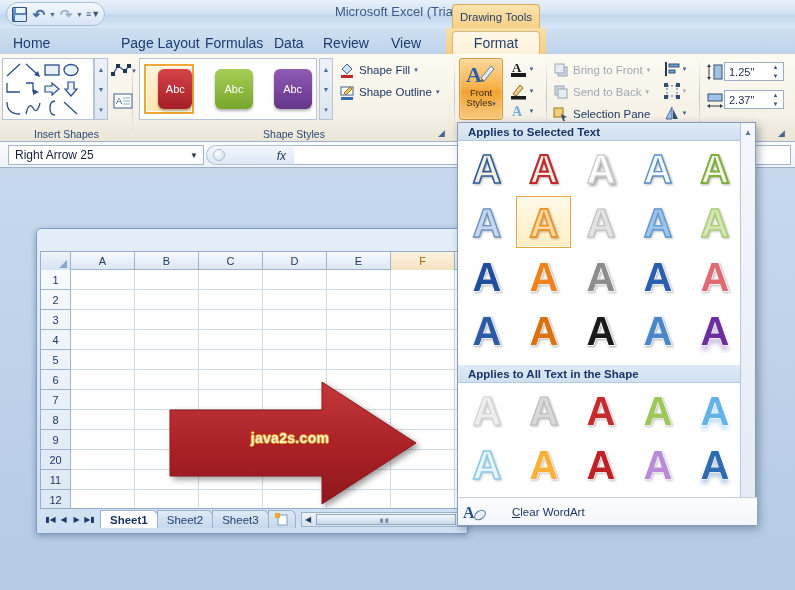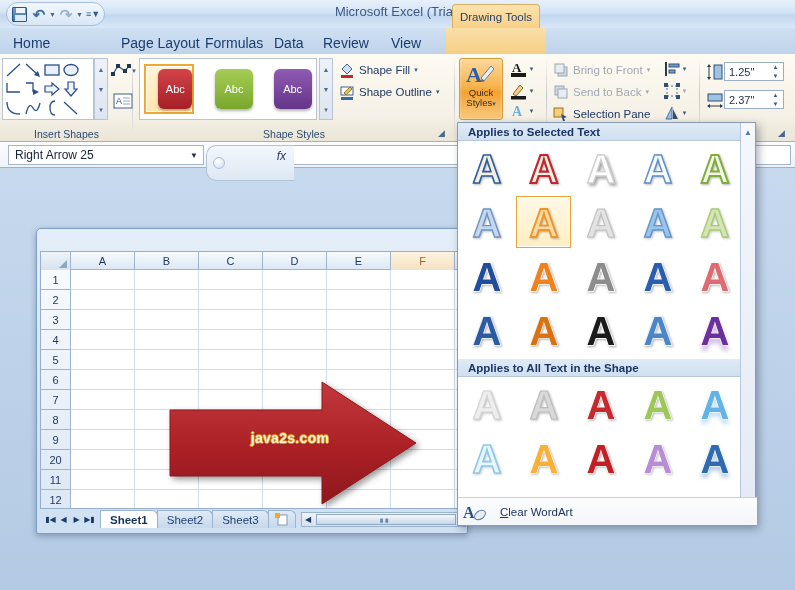--- a/index.html
+++ b/index.html
@@ -116,21 +116,21 @@
   .dlg-launch { position:absolute; width:11px; height:11px; font-size:9px;
     color:#4a688f; }
 
   
   #formulabar { position:absolute; left:0; top:142px; width:795px; height:26px;
     background:linear-gradient(180deg,#fbfcfe,#eef3f9); border-bottom:1px solid #9cb2cc; }
   #namebox { position:absolute; left:8px; top:3px; width:196px; height:20px;
     background:#fff; border:1px solid #a4b6cc; display:flex; align-items:center;
     padding-left:6px; font-size:12px; color:#16223a; }
   #namebox-caret { position:absolute; right:5px; top:5px; font-size:8px; color:#22324d; }
-  #fb-divider { position:absolute; left:206px; top:3px; width:88px; height:36px;
+  #fb-divider { position:absolute; left:206px; top:3px; width:88px; height:20px;
     border-radius:10px 0 0 10px;
     background:linear-gradient(180deg,#f3f7fc,#dde8f4); border:1px solid #b0c2d8;
     border-right:none; display:flex; align-items:center; }
   #fx-dot { width:12px; height:12px; border-radius:50%;
     background:radial-gradient(circle at 35% 30%,#fff,#cfdcec); border:1px solid #aabdd4;
     margin-left:6px; }
   #fx-label { position:absolute; right:8px; top:3px; font-style:italic; font-size:12px;
     color:#2a3b59; }
   #fb-input { position:absolute; left:294px; top:3px; width:497px; height:20px;
     background:#fff; border:1px solid #a4b6cc; border-left:none; }
@@ -202,21 +202,21 @@
   .wa-cell svg { display:block; }
   #wa-scroll { position:absolute; right:0; top:0; width:15px; height:386px;
     background:linear-gradient(180deg,#f4f7fb,#e4ebf4); border-left:1px solid #b6c8dc; }
   .wa-sb { position:absolute; left:0; width:14px; height:15px; display:flex;
     align-items:center; justify-content:center; font-size:8px; color:#55799f; }
   #wa-footer { position:absolute; left:0; bottom:0; width:299px; height:28px;
     border-top:1px solid #c3d1e1; display:flex; align-items:center;
     background:linear-gradient(180deg,#fdfdfe,#f3f6fa); }
   #clear-ico { width:26px; height:22px; margin-left:4px; display:flex; align-items:center;
     justify-content:center; }
-  #clear-txt { font-size:11.5px; color:#1b3566; margin-left:12px; }
+  #clear-txt { font-size:11.5px; color:#1b3566; margin-left:24px; }
   #clear-txt u { text-decoration:underline; }
 </style>
 </head>
 <body>
 
 <div id="titlebar">
   <div id="qat">
     <div class="qat-btn">
       <span id="save-glyph"></span>
     </div>
@@ -236,20 +236,21 @@
 
 <div id="tabstrip">
   <div id="tabstrip-ctxbg"></div>
   <div class="tab" style="left:4px;">Home</div>
   <div class="tab" style="left:58px;margin-top:40px;">Insert</div>
   <div class="tab" style="left:112px;">Page Layout</div>
   <div class="tab" style="left:196px;">Formulas</div>
   <div class="tab" style="left:265px;">Data</div>
   <div class="tab" style="left:314px;">Review</div>
   <div class="tab" style="left:382px;">View</div>
+  <div class="tab active" style="left:452px;width:88px;">Format</div>
 </div>
 
 <div id="ribbon">
 
   <div class="group" style="left:0;width:133px;">
     <div id="shape-gallery">
       <span class="shp" style="left:2px;top:2px;">
           <svg width="18" height="18">
             <line x1="2" y1="15" x2="15" y2="3" stroke="#2a4f86" stroke-width="1.3"></line>
           </svg>
@@ -385,21 +386,21 @@
   </div>
 
   <div class="group" style="left:455px;width:92px;">
     <div id="qs-btn">
       <svg width="30" height="26">
         <text x="0" y="21" font-size="22" font-family="Liberation Serif" fill="#2a5fae" font-weight="bold">A</text>
         <path d="M15 17 L25 5 L28 8 L18 20 Z" fill="#e8eef6" stroke="#5c7ea8"></path>
         <path d="M13 20 L17 18 L18 21 Z" fill="#7f6040"></path>
       </svg>
       <div id="qs-label">
-        <span>Quick</span><br>
+        <span>Front</span><br>
         <span>Styles</span><span class="mini-caret">▾</span>
       </div>
     </div>
     <div class="ico-btn" style="left:50px;top:2px;width:34px;">
       <svg width="16" height="18">
           <text x="1" y="12" font-size="13" font-family="Liberation Serif" font-weight="bold" fill="#1a1a1a">A</text>
           <rect x="0" y="13" width="15" height="4" fill="#1a1a1a"></rect>
         </svg>
       <span class="mini-caret" style="margin-left:3px;">▾</span>
     </div>
@@ -708,21 +709,21 @@
           <text x="20" y="38" text-anchor="middle" font-size="40" font-family="Liberation Sans" font-weight="bold" fill="#4a86c8" stroke="#eaf3fc" stroke-width="1.8" paint-order="stroke" style="filter:drop-shadow(1.5px 1.5px 1px rgba(0,0,0,.3));">A</text>
         </svg>
       </div>
     <div class="wa-cell">
         <svg width="40" height="46">
           <text x="20" y="38" text-anchor="middle" font-size="40" font-family="Liberation Sans" font-weight="bold" fill="#6b2fa0" stroke="#ffffff" stroke-width="1.2" paint-order="stroke" style="filter:drop-shadow(0 5px 2px rgba(107,47,160,.3));">A</text>
         </svg>
       </div>
   </div>
 
-  <div class="sect-head" style="margin-top:2px;">Applies to All Text in the Shape</div>
+  <div class="sect-head" style="margin-top:8px;">Applies to All Text in the Shape</div>
 
   <div class="wa-row">
     <div class="wa-cell">
         <svg width="40" height="46">
           <text x="20" y="38" text-anchor="middle" font-size="40" font-family="Liberation Sans" font-weight="bold" fill="#eeeeee" stroke="#d5d5d5" stroke-width="1.2" style="filter:drop-shadow(1.5px 1.5px 1px rgba(0,0,0,.25));">A</text>
         </svg>
       </div>
     <div class="wa-cell">
         <svg width="40" height="46">
           <text x="20" y="38" text-anchor="middle" font-size="40" font-family="Liberation Sans" font-weight="bold" fill="#d9d9d9" stroke="#bdbdbd" stroke-width="1.2" style="filter:drop-shadow(1.5px 1.5px 1px rgba(0,0,0,.25));">A</text>

